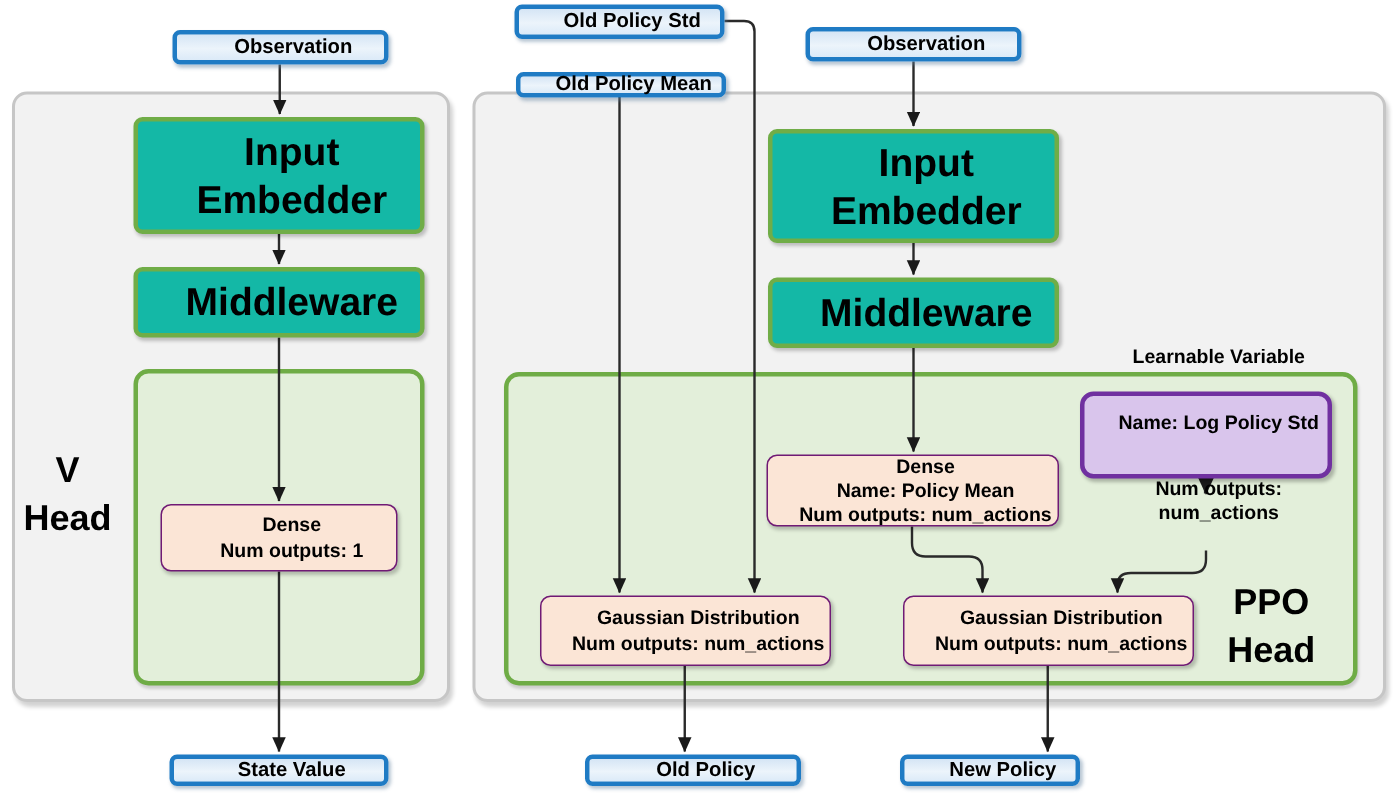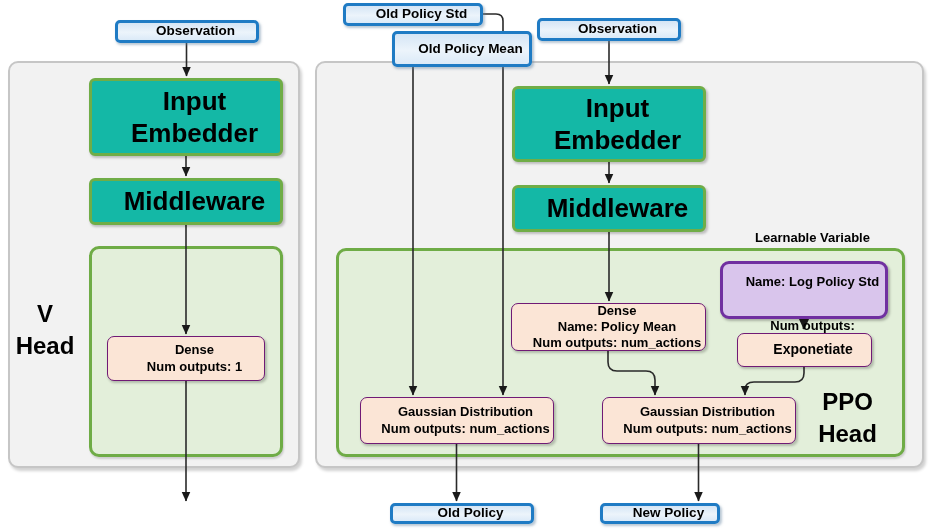--- a/index.html
+++ b/index.html
@@ -49,21 +49,21 @@
   .t{font-size:13px;}
   .s{font-size:13px;font-weight:bold;}
   
   .n-obs-l{left:115px;top:20px;width:144px;height:23px;}
   .n-ie-l{left:89px;top:78px;width:194px;height:78px;}
   .n-mw-l{left:89px;top:178px;width:194px;height:47px;}
   .n-dense-l{left:107px;top:336px;width:158px;height:45px;}
   .n-sv{left:113px;top:503px;width:146px;height:21px;}
   .lbl-v{left:12px;top:298px;width:66px;}
   .n-ops{left:343px;top:3px;width:140px;height:23px;}
-  .n-opm{left:344px;top:31px;width:140px;height:36px;margin-left:48px;}
+  .n-opm{left:344px;top:48px;width:140px;height:17px;}
   .n-obs-r{left:537px;top:18px;width:144px;height:23px;}
   .n-ie-r{left:512px;top:86px;width:194px;height:76px;}
   .n-mw-r{left:512px;top:185px;width:194px;height:47px;}
   .n-dense-r{left:511px;top:303px;width:195px;height:48px;}
   .n-lv{left:720px;top:261px;width:168px;height:58px;}
   .n-exp{left:737px;top:333px;width:135px;height:34px;font-size:14px;}
   .n-gd-old{left:360px;top:397px;width:194px;height:47px;}
   .n-gd-new{left:602px;top:397px;width:194px;height:47px;}
   .lbl-ppo{left:805px;top:386px;width:85px;}
   .n-op{left:390px;top:503px;width:144px;height:21px;}
@@ -111,37 +111,37 @@
   <div class="node green n-ie-l">Input Embedder</div>
   <div class="node green n-mw-l">Middleware</div>
   <div class="head-label lbl-v">
     <div>V</div>
     <div>Head</div>
   </div>
   <div class="node orange n-dense-l">
     <div class="t">Dense</div>
     <div class="s">Num outputs: 1</div>
   </div>
+  <div class="node blue n-sv">State Value</div>
 
   <div class="node blue n-ops">Old Policy Std</div>
   <div class="node blue n-opm">Old Policy Mean</div>
   <div class="node blue n-obs-r">Observation</div>
   <div class="node green n-ie-r">Input Embedder</div>
   <div class="node green n-mw-r">Middleware</div>
   <div class="node orange n-dense-r">
     <div class="t">Dense</div>
     <div class="s">Name: Policy Mean</div>
     <div class="s">Num outputs: num_actions</div>
   </div>
   <div class="node purple n-lv">
     <div class="t">Learnable Variable</div>
     <div class="s">Name: Log Policy Std</div>
     <div class="s">Num outputs: num_actions</div>
   </div>
-  <div class="node orange n-exp">Exponetiate</div>
   <div class="node orange n-gd-old">
     <div class="t">Gaussian Distribution</div>
     <div class="s">Num outputs: num_actions</div>
   </div>
   <div class="node orange n-gd-new">
     <div class="t">Gaussian Distribution</div>
     <div class="s">Num outputs: num_actions</div>
   </div>
   <div class="head-label lbl-ppo">
     <div>PPO</div>

